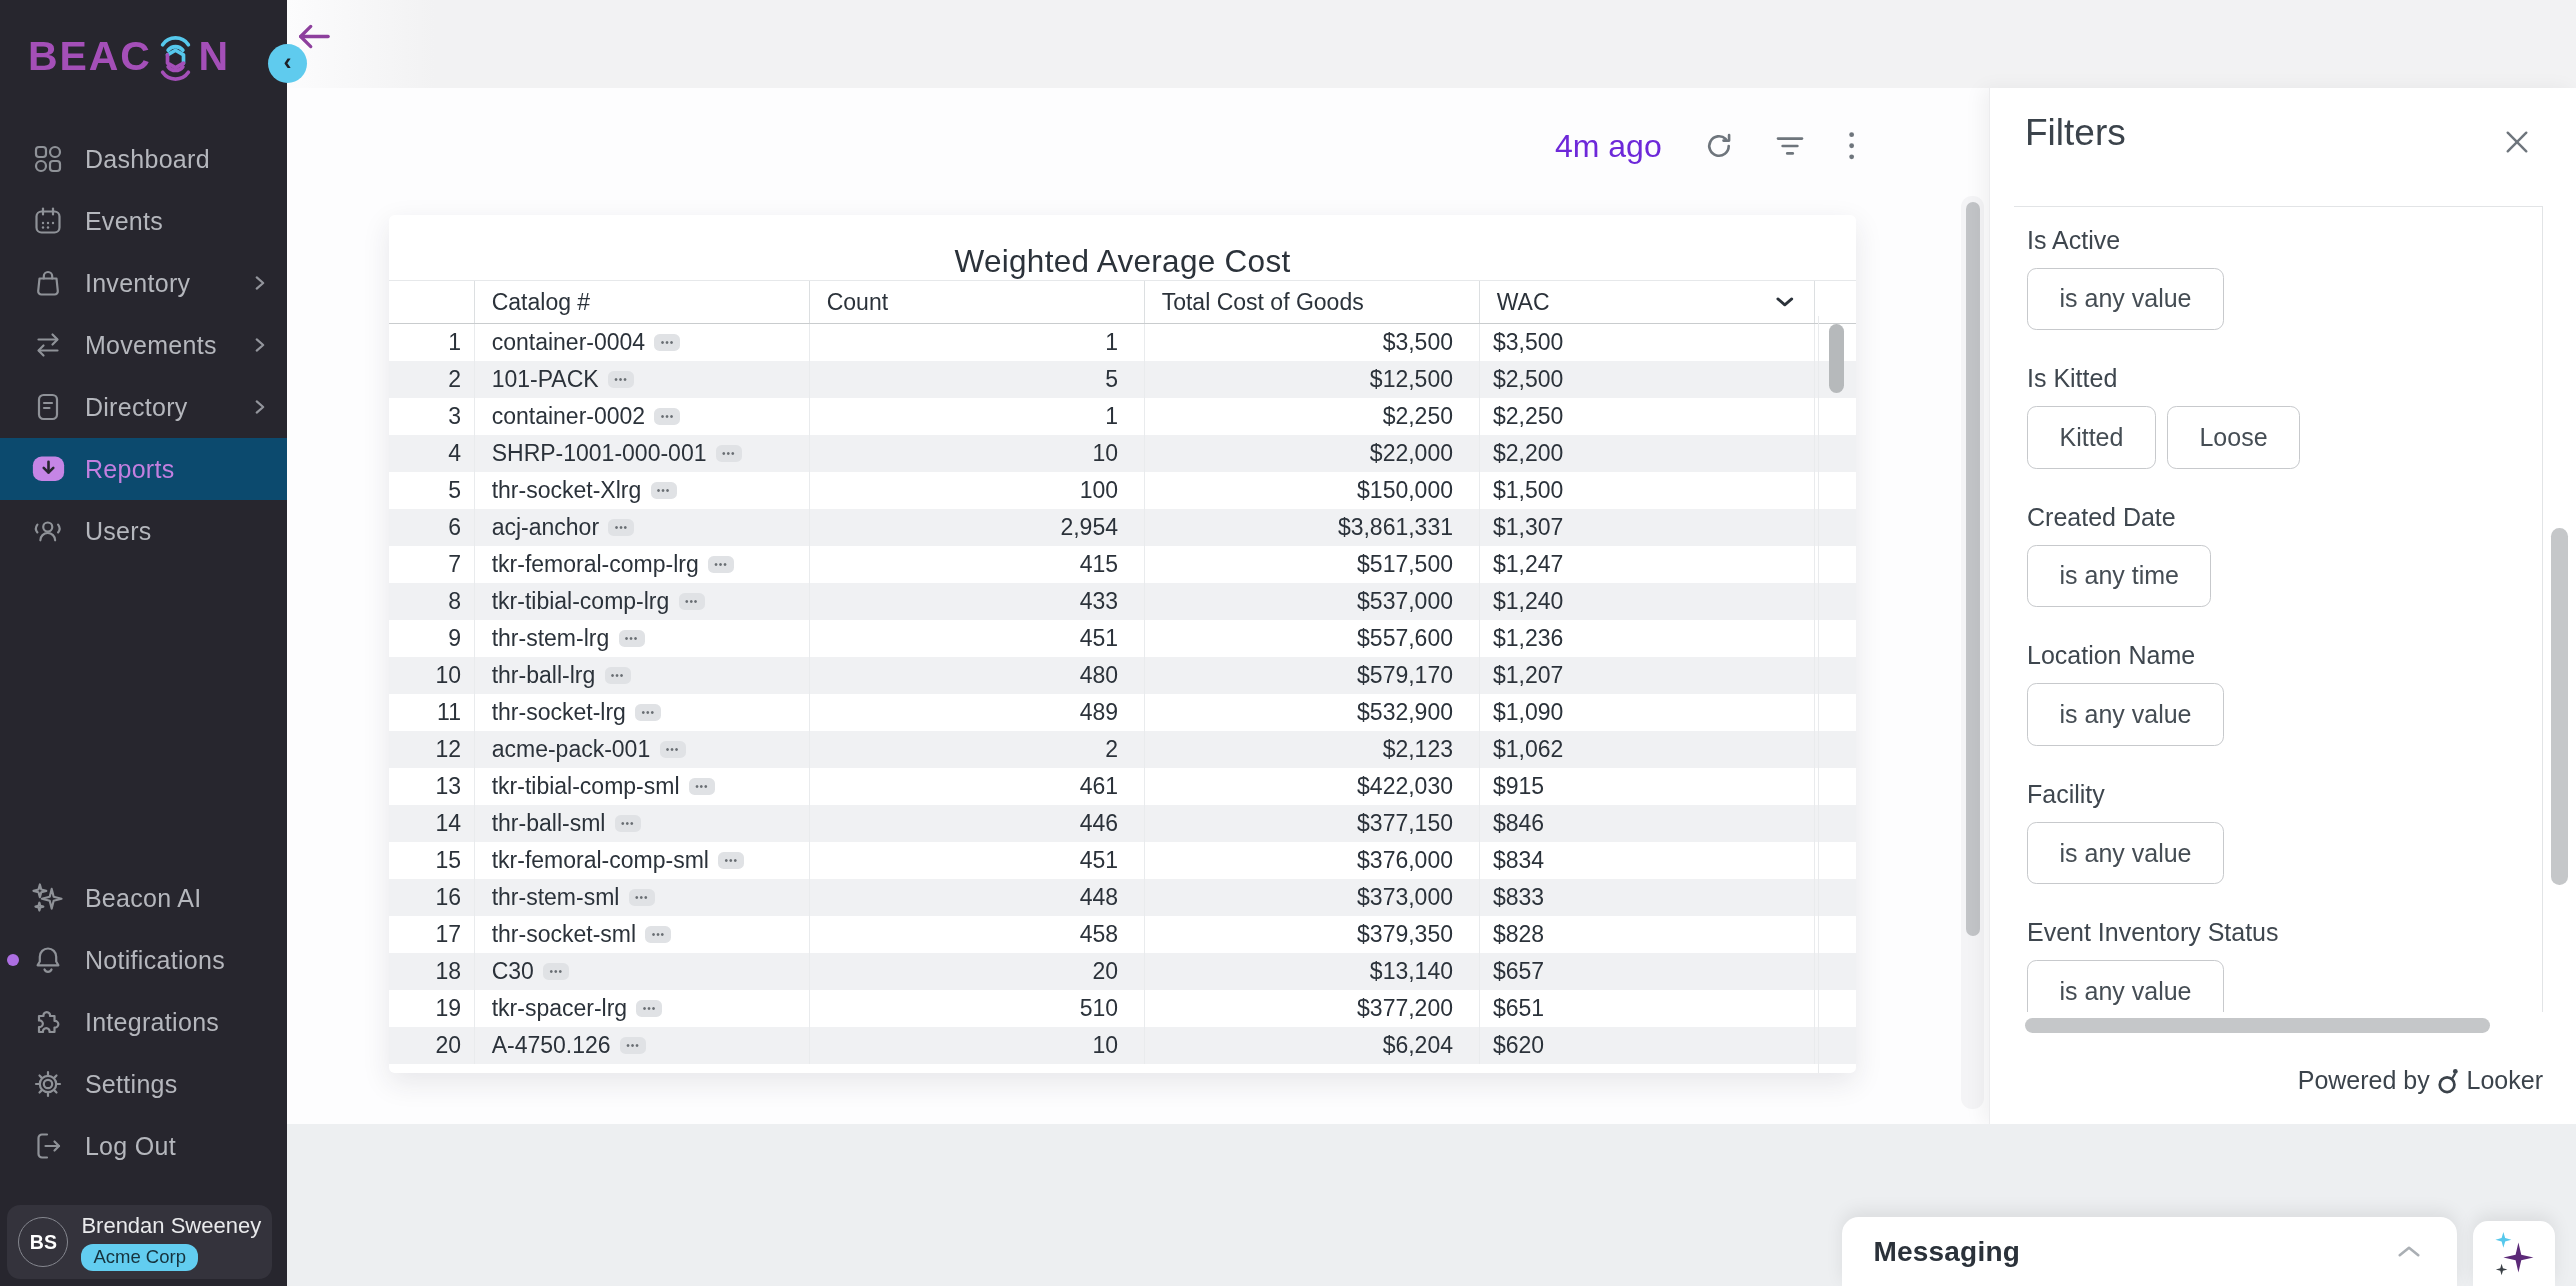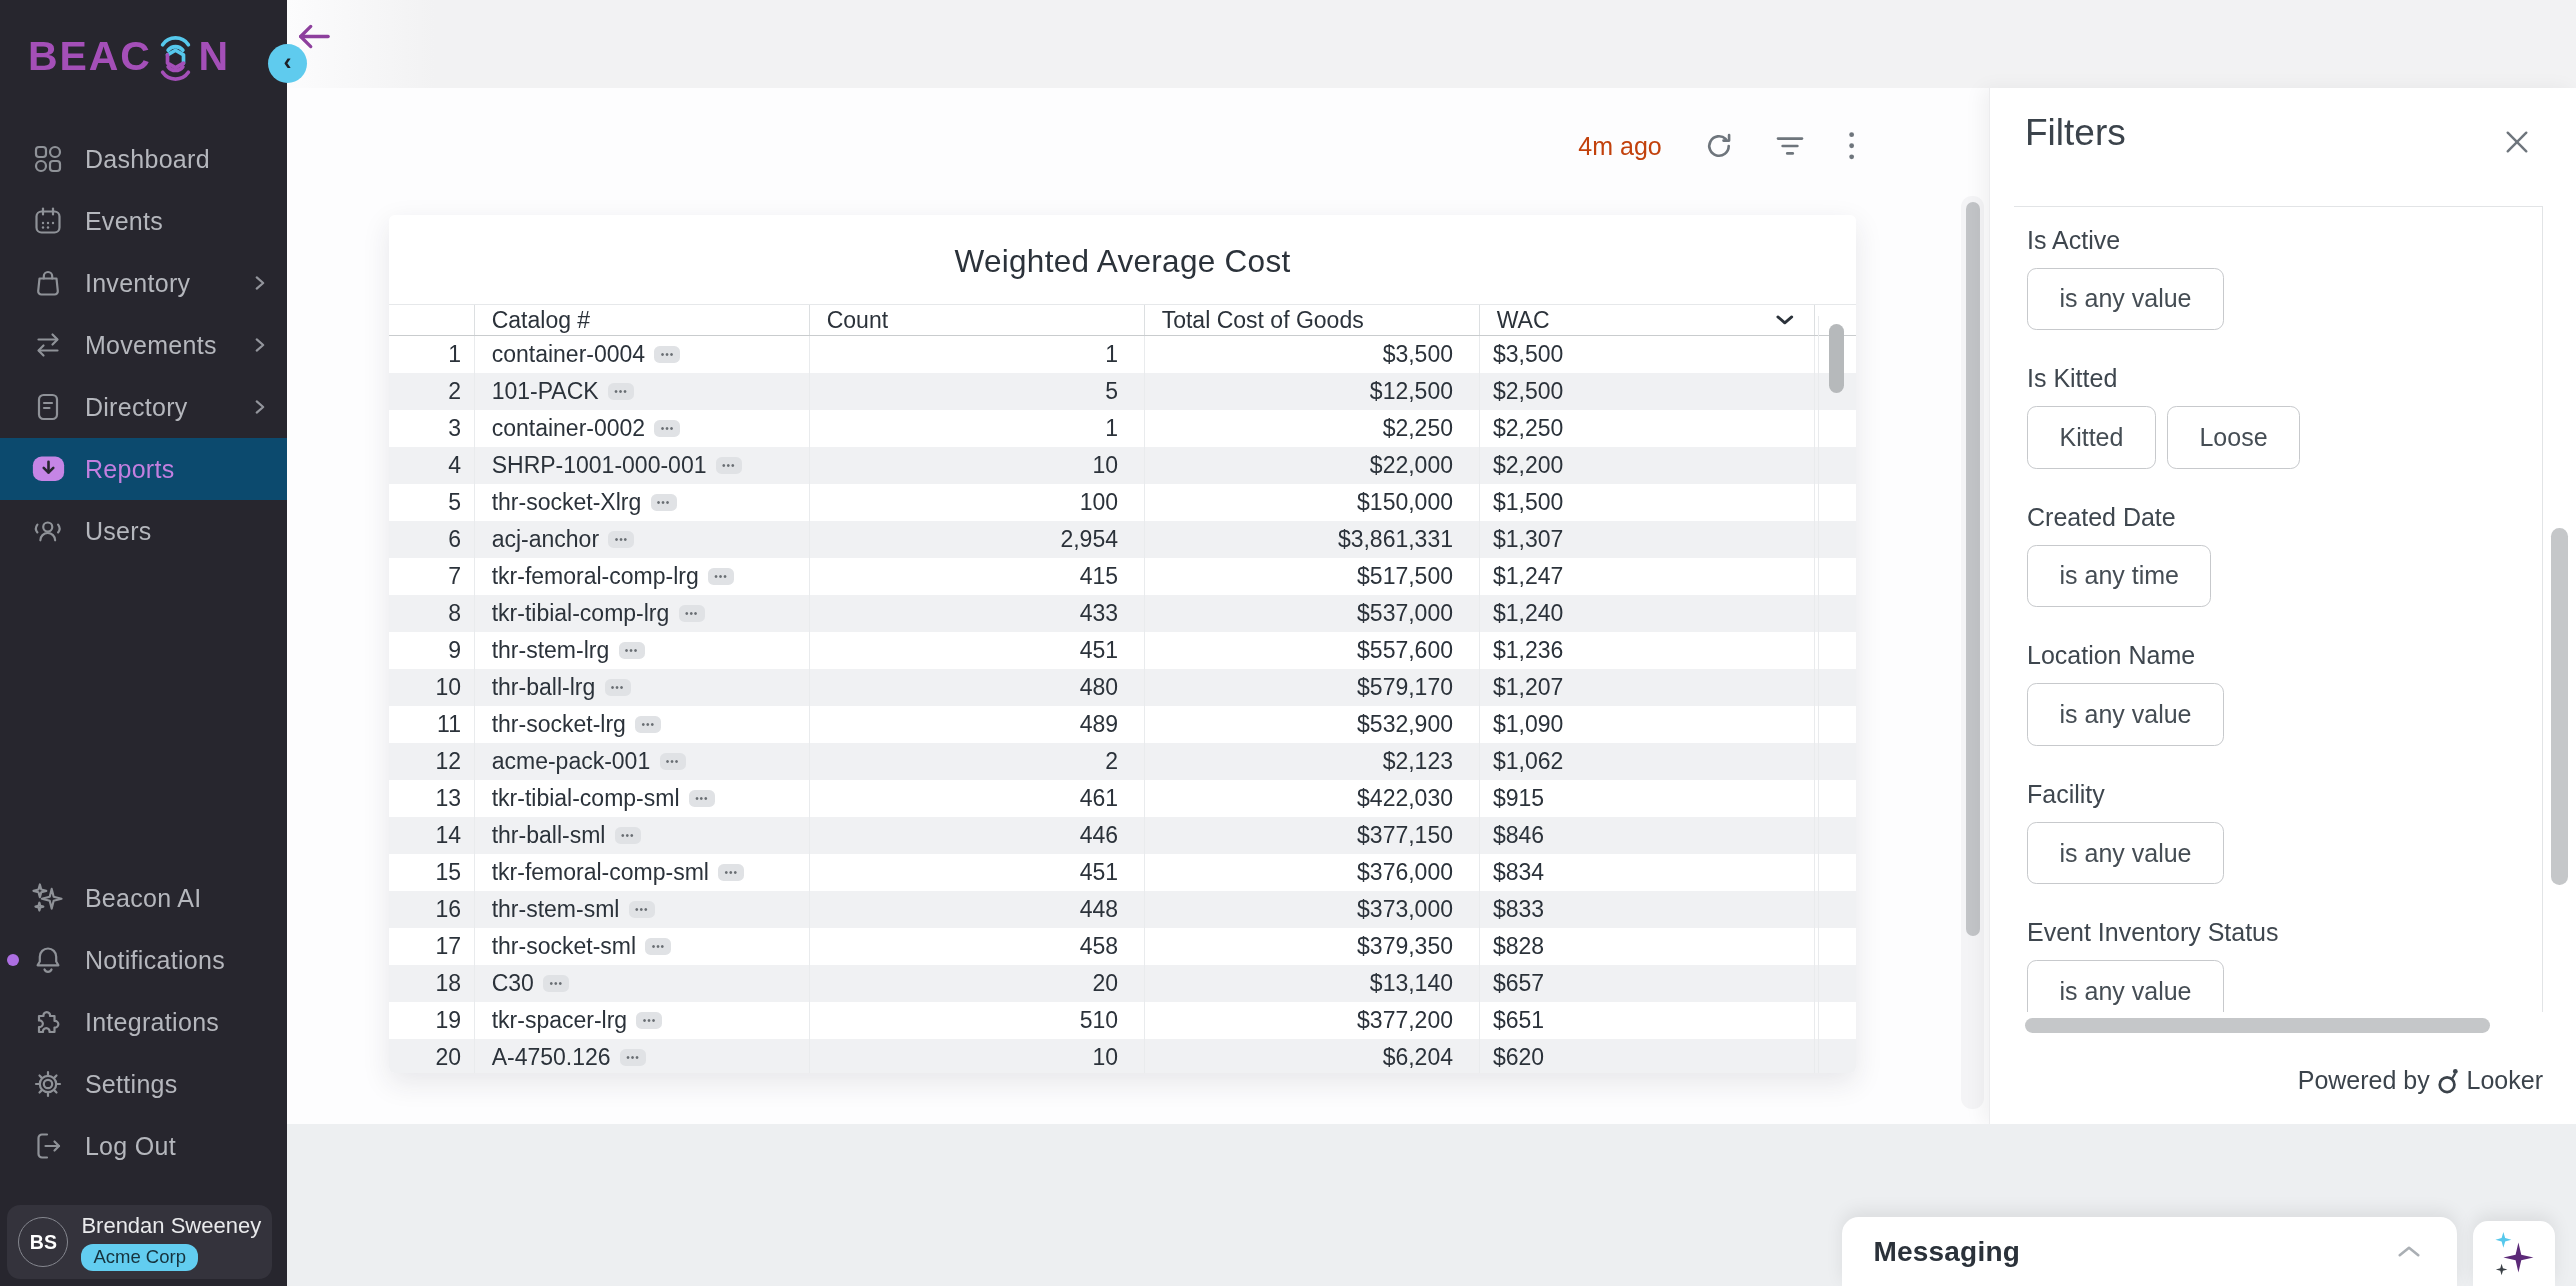--- a/index.html
+++ b/index.html
@@ -34,27 +34,27 @@
 
   
   .topband { position:absolute; left:287px; top:0; width:2289px; height:88px;
     background:linear-gradient(90deg,#fcfcfd 0px,#f2f2f3 148px); z-index:1; }
   .back-arrow { position:absolute; left:295px; top:20.4px; z-index:8; cursor:pointer; }
 
   
   .main { position:absolute; left:287px; top:88px; width:1702px; height:1036px; background:#fdfdfe; }
   .toolbar { position:absolute; top:35px; left:102px; width:1467px; height:46px;
     display:flex; justify-content:flex-end; align-items:center; gap:43px; }
-  .last-updated { color:#c2410c; font-size:25px; }
+  .last-updated { color:#6d28d9; font-size:32px; }
   .tool-btn { display:flex; align-items:center; justify-content:center; cursor:pointer; }
 
   .table-card { position:absolute; left:102px; top:127px; width:1467px; height:858px; background:#fff;
     border-radius:5.6px; box-shadow:0 9.3px 28px rgba(40,40,60,.10); overflow:hidden; }
   .table-title { text-align:center; padding-top:28px; font-size:31.5px; color:#2b323a; font-weight:500; letter-spacing:0.3px; }
-  .thead { display:grid; grid-template-columns:85px 335px 335px 335px 336px; height:32px; margin-top:24px;
+  .thead { display:grid; grid-template-columns:85px 335px 335px 335px 336px; height:44px; 
     border-top:0.9px solid #e6e8ea; border-bottom:0.9px solid #c9ccce; }
   .th { display:flex; align-items:center; font-size:23px; font-weight:500; color:#2b323a; padding-left:16.7px; cursor:pointer; }
   .th + .th { border-left:0.9px solid #dcdfe1; }
   .th.sorted { justify-content:space-between; padding-right:20.4px; border-right:0.9px solid #dcdfe1; }
   .tbody { position:relative; }
   .trow { display:grid; grid-template-columns:85px 335px 335px 335px 336px; height:37px; font-size:23px; color:#2b323a; }
   .trow:nth-child(even) { background:#f0f1f3; }
   .td { display:flex; align-items:center; overflow:hidden; white-space:nowrap; }
   .td.c-idx { justify-content:flex-end; padding-right:13px; }
   .td.c-cat { padding-left:16.7px; border-left:0.9px solid #e9ebed; gap:9.3px; }

